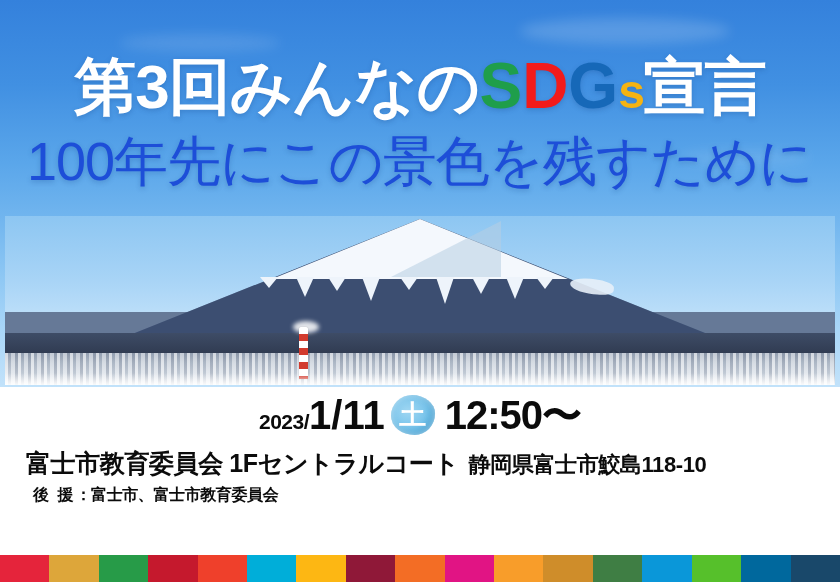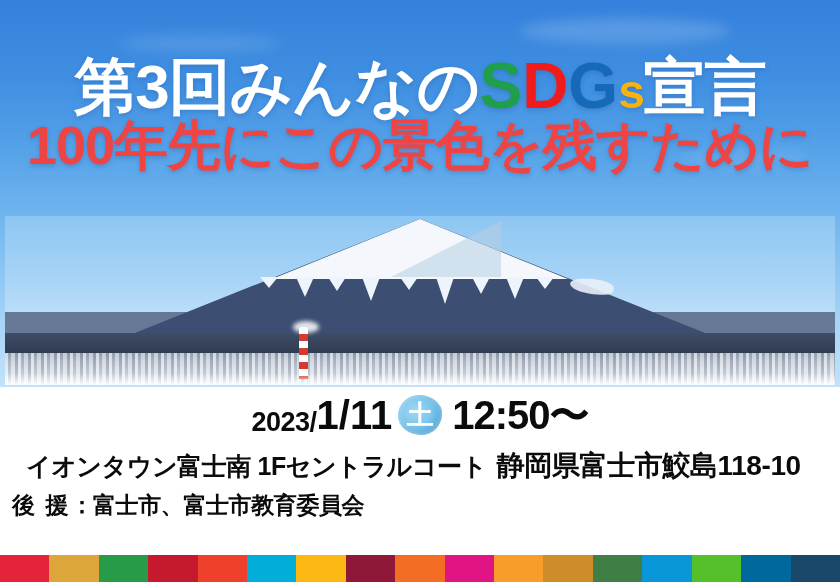--- a/index.html
+++ b/index.html
@@ -213,24 +213,25 @@
     text-shadow: 0 2px 5px rgba(30,80,150,.30);
   }
   .title-line1 .seg { display: inline-block; vertical-align: baseline; }
   .sdg-s { color: #1f9e4b; }
   .sdg-d { color: #f21b1b; }
   .sdg-g { color: #1668b8; }
   .sdg-s2 { color: #f5b312; font-size: 48px; }
   .sdg-letters { font-size: 64px; letter-spacing: 0px; }
 
   .title-line2 {
+    margin-top: 16px;
     font-size: 54px;
     line-height: 1;
-    font-weight: bold;
-    color: #ef4444;
+    font-weight: normal;
+    color: #1d4ed8;
     letter-spacing: -1px;
     white-space: nowrap;
     text-shadow: 0 2px 5px rgba(30,80,150,.30);
   }
 
   
   .info {
     position: absolute;
     left: 0;
     top: 387px;
@@ -242,21 +243,21 @@
   .date-row {
     display: flex;
     align-items: center;
     justify-content: center;
     gap: 0px;
     height: 52px;
     margin-top: 2px;
     white-space: nowrap;
   }
   .date-year {
-    font-size: 27px;
+    font-size: 21px;
     font-weight: bold;
     color: #0b0b0b;
     letter-spacing: -0.5px;
     position: relative;
     top: 7px;
   }
   .date-main {
     font-size: 40px;
     font-weight: bold;
     color: #0b0b0b;
@@ -297,28 +298,28 @@
 
   .venue-row {
     margin: 6px 0 0 26px;
     font-size: 25px;
     font-weight: bold;
     color: #0b0b0b;
     letter-spacing: -0.4px;
     white-space: nowrap;
   }
   .venue-row .addr {
-    font-size: 28px;
+    font-size: 22px;
     margin-left: 10px;
     margin-top: 24px;
   }
 
   .credit-row {
-    margin: 5px 0 0 12px;
-    font-size: 23px;
+    margin: 5px 0 0 33px;
+    font-size: 16px;
     font-weight: bold;
     color: #0b0b0b;
     letter-spacing: -0.4px;
     white-space: nowrap;
   }
   .credit-row .lbl { letter-spacing: 2px; }
 
   
   .sdgbar {
     position: absolute;
@@ -384,21 +385,21 @@
     <div class="date-row">
       <span class="date-year">2023/</span>
       <span class="date-main">1/11</span>
       <span class="dow-badge">
         <span class="dow-blob"></span>
         <span class="dow-char">土</span>
       </span>
       <span class="time-main">12:50〜</span>
     </div>
 
-    <div class="venue-row"><span>イオンタウン富士南 1Fセントラルコート</span><span class="addr">静岡県富士市鮫島118-10</span></div>
+    <div class="venue-row"><span>富士市教育委員会 1Fセントラルコート</span><span class="addr">静岡県富士市鮫島118-10</span></div>
 
     <div class="credit-row"><span class="lbl">後 援</span><span>：</span><span>富士市、富士市教育委員会</span></div>
 
   </div>
 
   <div class="sdgbar" id="sdgbar">
       <span style="background: rgb(229, 36, 59);"></span>
       <span style="background: rgb(221, 166, 58);"></span>
       <span style="background: rgb(39, 155, 72);"></span>
       <span style="background: rgb(197, 25, 45);"></span>

